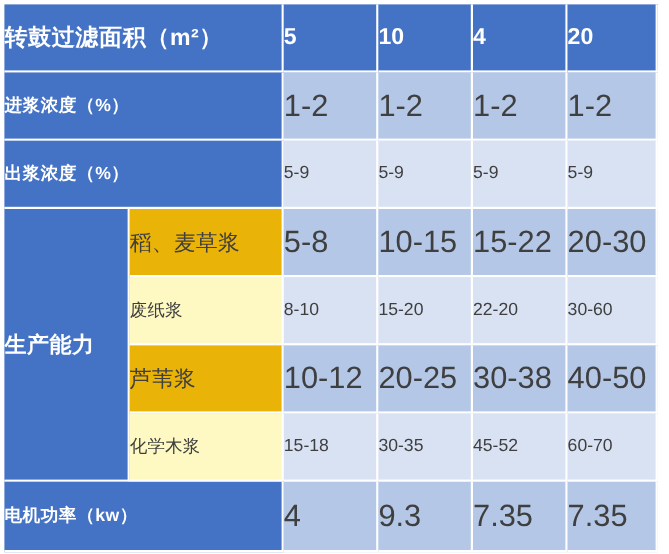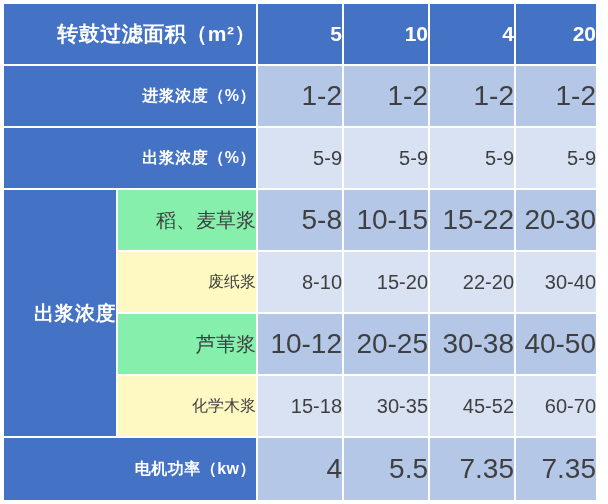--- a/index.html
+++ b/index.html
@@ -22,21 +22,21 @@
   }
   table.spec-table {
     border-collapse: separate;
     border-spacing: 0;
     table-layout: fixed;
     width: 594px;
   }
   table.spec-table td {
     padding: 0;
     margin: 0;
-    text-align: right;
+    text-align: left;
     vertical-align: middle;
     border-right: 2px solid #ffffff;
     border-bottom: 2px solid #ffffff;
     overflow: hidden;
     white-space: nowrap;
   }
   
   col.c-label    { width: 114px; }
   col.c-sublabel { width: 140px; }
   col.c-v1       { width: 86px; }
@@ -66,38 +66,38 @@
     letter-spacing: 0.5px;
   }
   .merged-label {
     background: #4472c4;
     color: #ffffff;
     font-weight: bold;
     font-size: 20px;
     letter-spacing: 0.5px;
   }
   .sublabel-dark {
-    background: #86efac;
+    background: #eab308;
     color: #3f3f3f;
     font-size: 20px;
   }
   .sublabel-light {
     background: #fef9c3;
     color: #3f3f3f;
     font-size: 16px;
   }
   .cell-dark {
     background: #b4c7e7;
     color: #3f3f3f;
     font-size: 28px;
   }
   .cell-light {
     background: #d9e2f3;
     color: #3f3f3f;
-    font-size: 20px;
+    font-size: 16px;
   }
   .r-head  { height: 62px; }
   .r-std   { height: 62px; }
   .r-cap   { height: 62px; }
   .r-last  { height: 64px; }
   .nowrap-inner { display: block; }
 </style>
 </head>
 <body>
 
@@ -133,34 +133,34 @@
 
       <tr class="r-std">
         <td class="rowlabel" colspan="2">出浆浓度（%）</td>
         <td class="cell-light">5-9</td>
         <td class="cell-light">5-9</td>
         <td class="cell-light">5-9</td>
         <td class="cell-light">5-9</td>
       </tr>
 
       <tr class="r-cap">
-        <td class="merged-label" rowspan="4">出浆浓度</td>
+        <td class="merged-label" rowspan="4">生产能力</td>
         <td class="sublabel-dark">稻、麦草浆</td>
         <td class="cell-dark">5-8</td>
         <td class="cell-dark">10-15</td>
         <td class="cell-dark">15-22</td>
         <td class="cell-dark">20-30</td>
       </tr>
 
       <tr class="r-cap">
         <td class="sublabel-light">废纸浆</td>
         <td class="cell-light">8-10</td>
         <td class="cell-light">15-20</td>
         <td class="cell-light">22-20</td>
-        <td class="cell-light">30-40</td>
+        <td class="cell-light">30-60</td>
       </tr>
 
       <tr class="r-cap">
         <td class="sublabel-dark">芦苇浆</td>
         <td class="cell-dark">10-12</td>
         <td class="cell-dark">20-25</td>
         <td class="cell-dark">30-38</td>
         <td class="cell-dark">40-50</td>
       </tr>
 
@@ -168,20 +168,20 @@
         <td class="sublabel-light">化学木浆</td>
         <td class="cell-light">15-18</td>
         <td class="cell-light">30-35</td>
         <td class="cell-light">45-52</td>
         <td class="cell-light">60-70</td>
       </tr>
 
       <tr class="r-last">
         <td class="rowlabel" colspan="2">电机功率（kw）</td>
         <td class="cell-dark">4</td>
-        <td class="cell-dark">5.5</td>
+        <td class="cell-dark">9.3</td>
         <td class="cell-dark">7.35</td>
         <td class="cell-dark">7.35</td>
       </tr>
 
     </tbody>
   </table>
 </div>
 
 </body></html>

